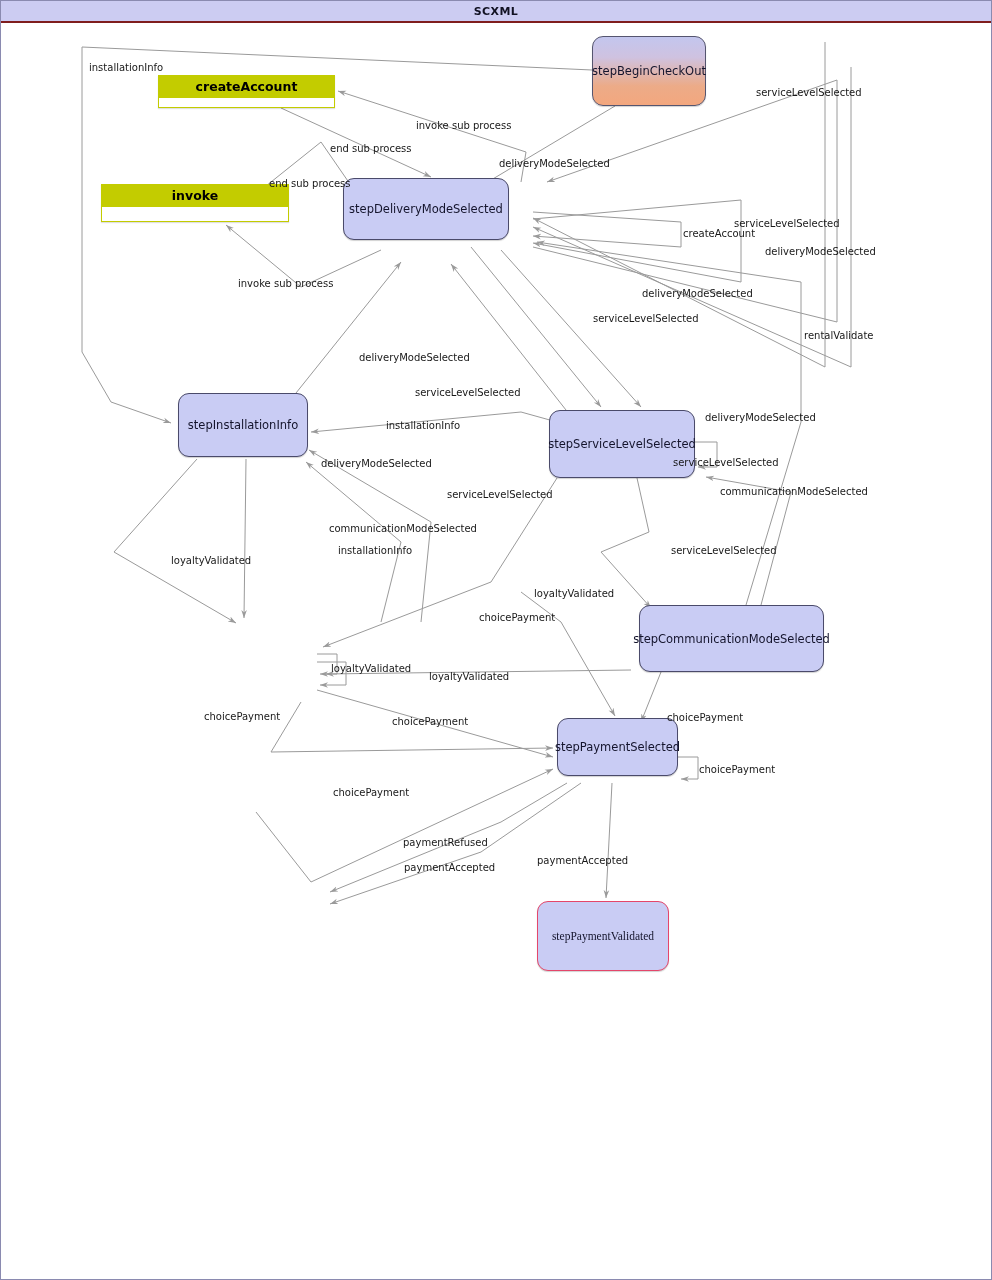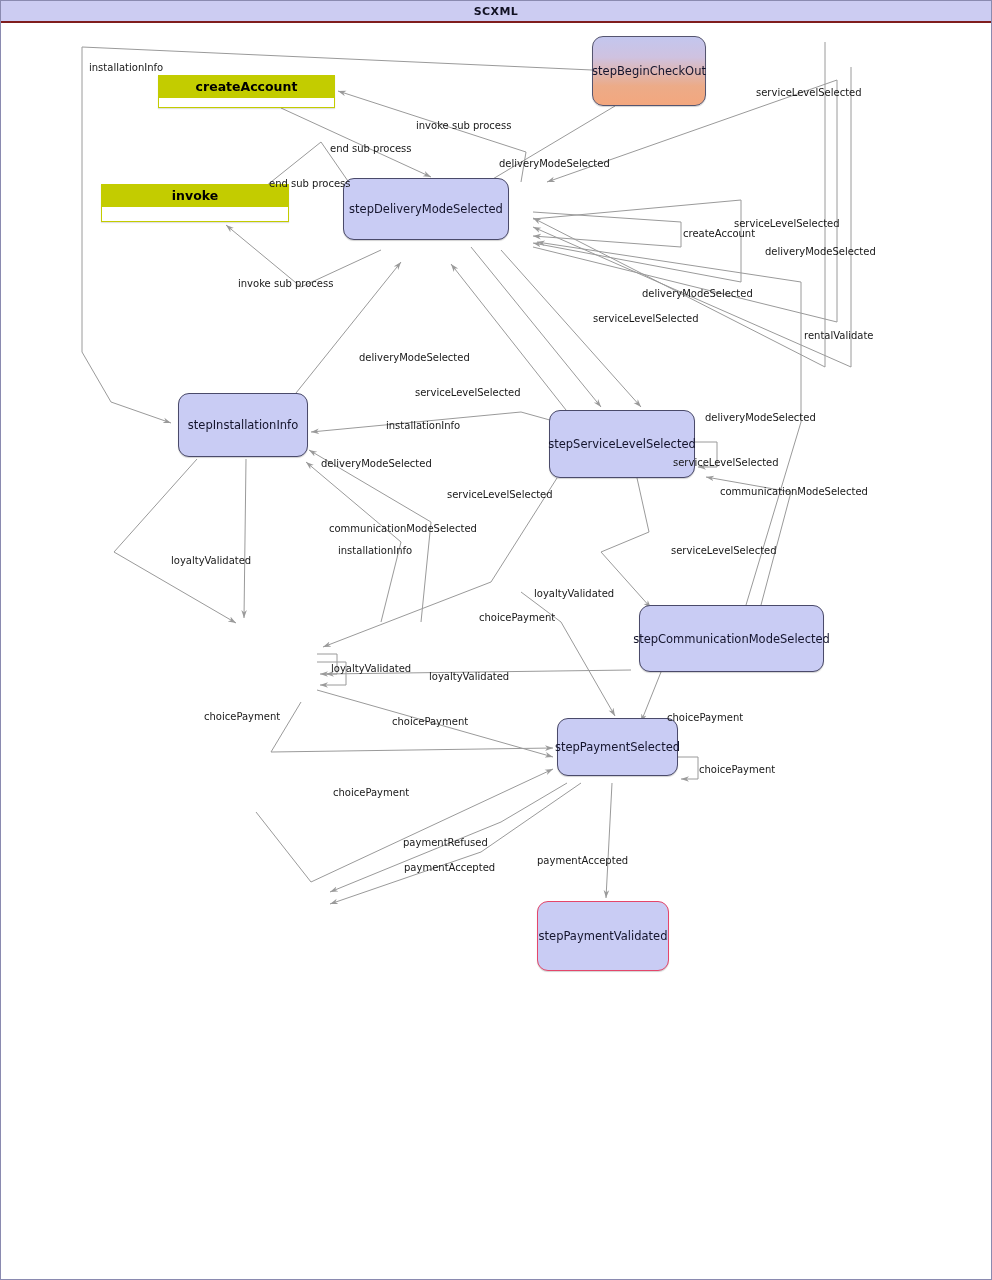--- a/index.html
+++ b/index.html
@@ -20,21 +20,21 @@
   }
   #canvas{position:absolute;left:0;top:21px;width:990px;height:1257px;overflow:hidden;}
   svg#edges{position:absolute;left:0;top:0;width:990px;height:1257px;}
 
   .node{position:absolute;box-sizing:border-box;display:flex;align-items:center;
         justify-content:center;text-align:center;font-size:11.5px;color:#14142c;}
   .state{
     background:#c9ccf4;border:1.4px solid #4a4a6a;border-radius:11px;
     box-shadow:0 1px 1px rgba(0,0,0,.18);
   }
-  .state.final{border:1.6px solid #e4466a;}
+  .state.final{border:1.6px solid #e4466a;font-family:Liberation Serif, serif;}
   .state.start{
     background:linear-gradient(180deg,#c3c6ee 0%,#cfc2e0 30%,#ecab88 72%,#f3a77e 100%);
     border:1.5px solid #55556f;
   }
   .subproc{background:#ffffff;border:1px solid #c3cc00;padding:0;
            display:block;box-shadow:0 1px 1px rgba(0,0,0,.12);}
   .subproc .hdr{
     background:#c3cc00;color:#000;font-weight:bold;font-size:12.5px;
     height:22px;line-height:22px;text-align:center;
   }

